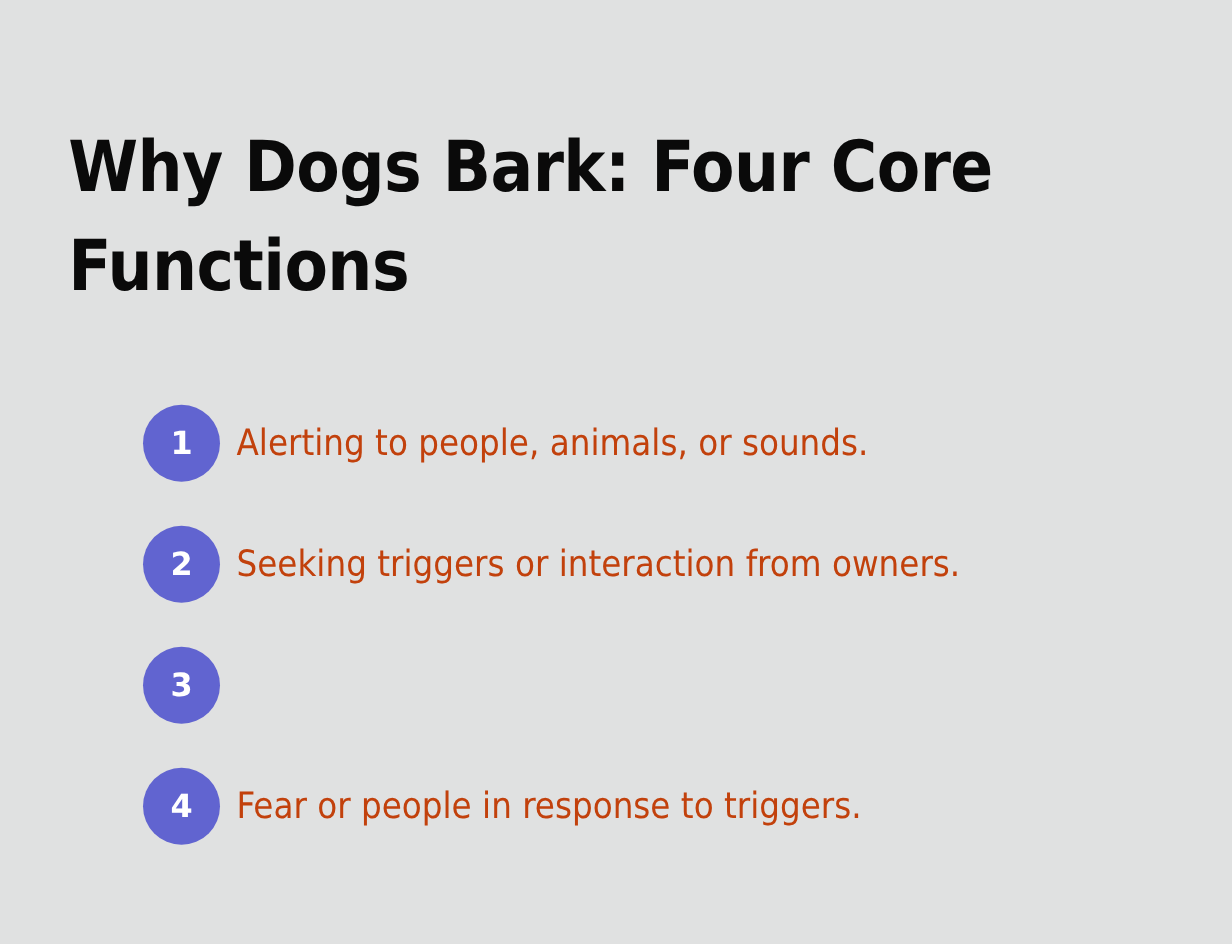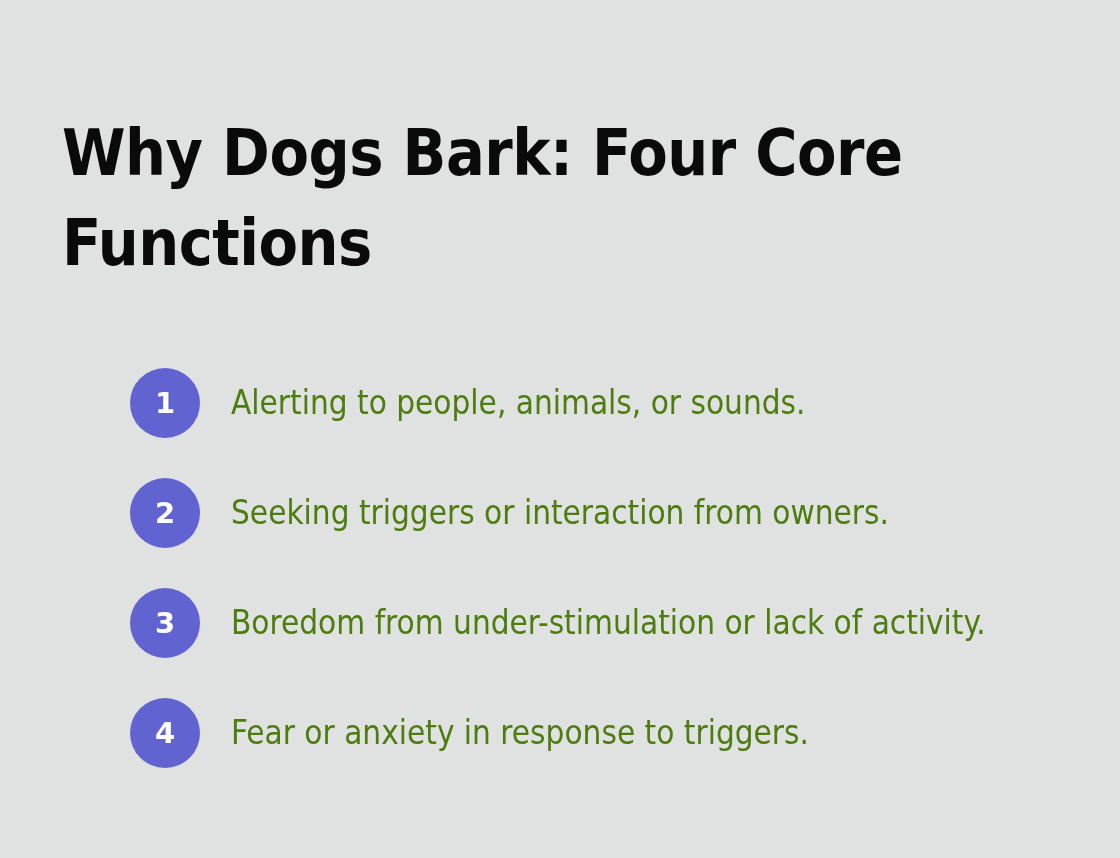--- a/index.html
+++ b/index.html
@@ -61,25 +61,25 @@
     color: #ffffff;
     font-family: "DejaVu Sans", "Liberation Sans", sans-serif;
     font-size: 29px;
     font-weight: 700;
     display: flex;
     align-items: center;
     justify-content: center;
     line-height: 1;
   }
   .point-text {
-    margin-left: 31px;
+    margin-left: 15px;
     font-family: "DejaVu Sans", "Liberation Sans", sans-serif;
     font-size: 33px;
     font-weight: 400;
-    color: #4d7c0f;
+    color: #c2410c;
     line-height: 1.2;
     white-space: nowrap;
     font-stretch: condensed;
   }
 </style>
 </head>
 <body>
 
 <div class="slide">
 
@@ -92,23 +92,22 @@
       <span class="point-text">Alerting to people, animals, or sounds.</span>
     </li>
 
     <li class="point-item">
       <span class="point-badge">2</span>
       <span class="point-text">Seeking triggers or interaction from owners.</span>
     </li>
 
     <li class="point-item">
       <span class="point-badge">3</span>
-      <span class="point-text">Boredom from under-stimulation or lack of activity.</span>
     </li>
 
     <li class="point-item">
       <span class="point-badge">4</span>
-      <span class="point-text">Fear or anxiety in response to triggers.</span>
+      <span class="point-text">Fear or people in response to triggers.</span>
     </li>
 
   </ul>
 
 </div>
 
 </body></html>

